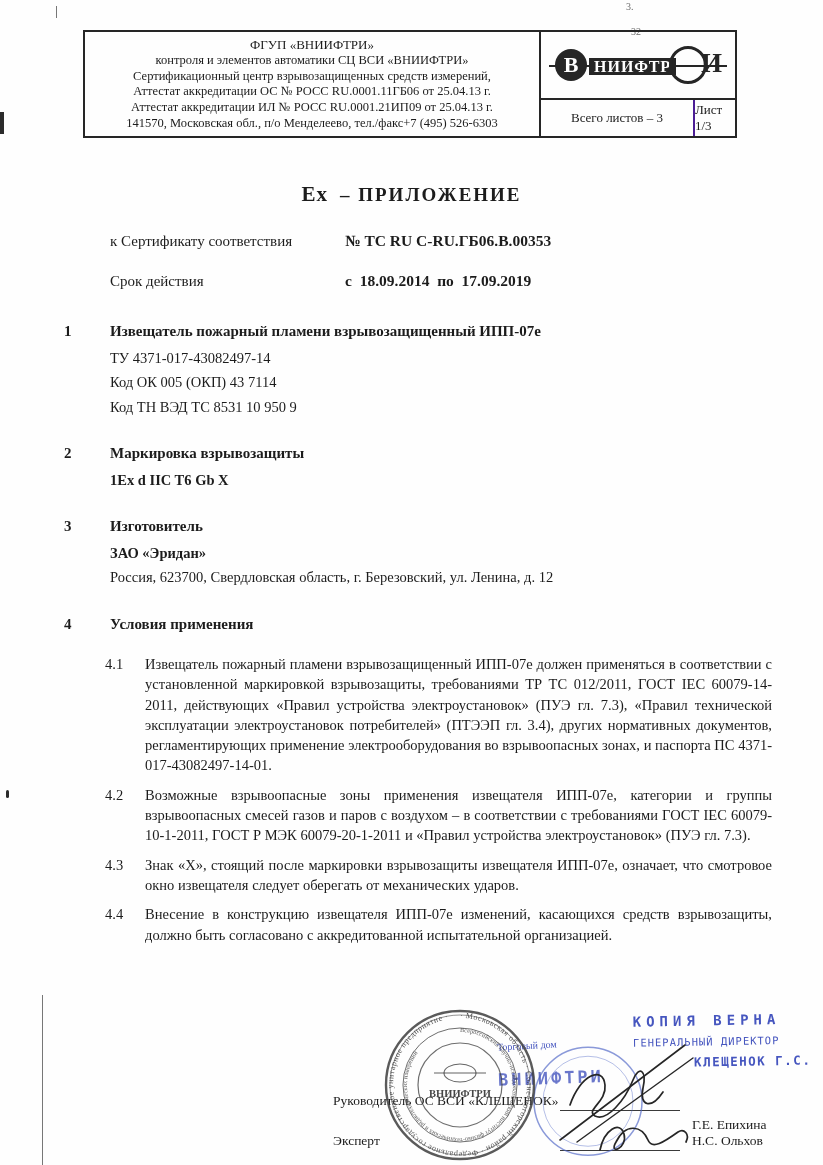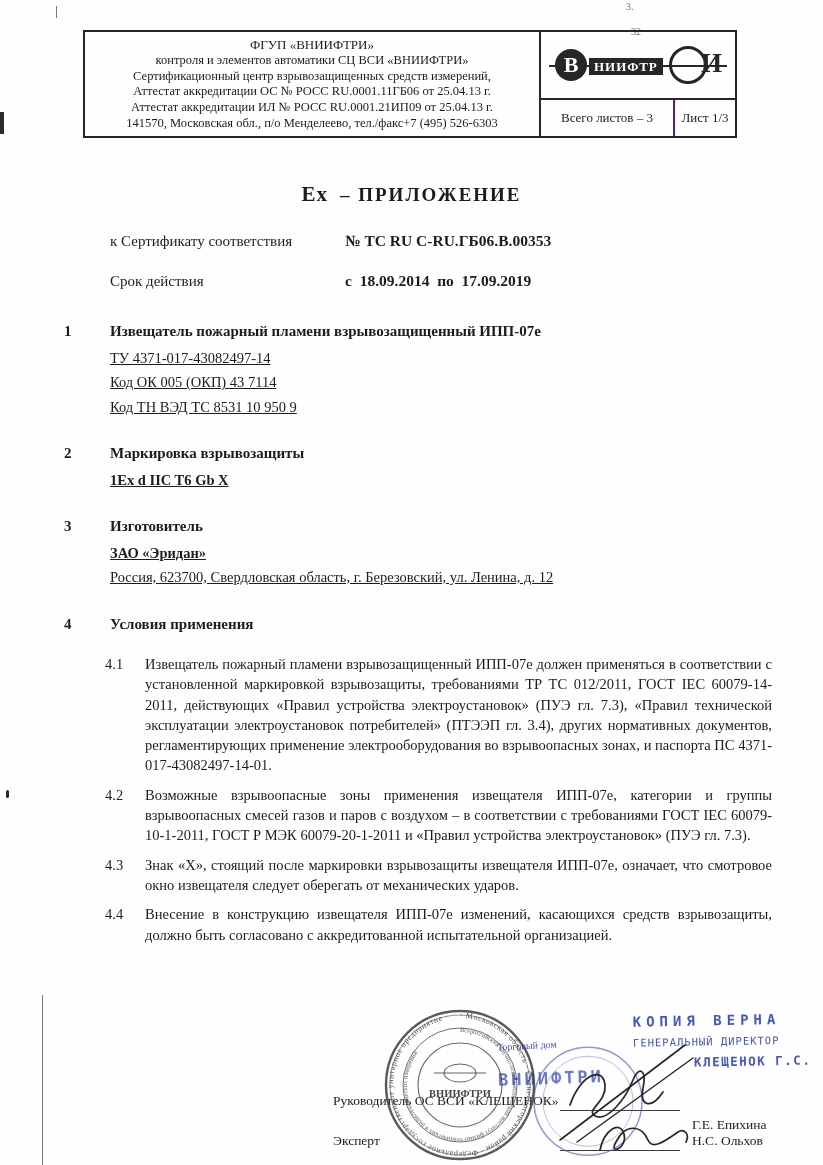--- a/index.html
+++ b/index.html
@@ -23,32 +23,32 @@
   .header-left {
     width:456px; border-right:2px solid #262626;
     padding:5px 6px 4px 6px; text-align:center;
     font-size:12.5px; line-height:15.8px;
   }
   .header-left .org-title { font-size:13px; }
   .header-right { flex:1; display:flex; flex-direction:column; }
   .logo-cell { height:68px; border-bottom:2px solid #262626; position:relative; }
   .sheets-row { flex:1; display:flex; font-size:13px; }
   .sheets-total { flex:1; border-right:2px solid #4c1d95; display:flex; align-items:center; justify-content:center; }
-  .sheet-num { width:60px; display:flex; align-items:center; justify-content:center; }
+  .sheet-num { width:40px; display:flex; align-items:center; justify-content:center; }
 
   
   .logo-line { position:absolute; left:8px; right:8px; top:33px; height:2px; background:#262626; }
   .logo-b {
     position:absolute; left:14px; top:17px; width:32px; height:32px;
     background:#262626; color:#fff; border-radius:50%;
     font-size:22px; font-weight:bold; text-align:center; line-height:31px;
   }
   .logo-mid {
     position:absolute; left:48px; top:26px; height:17px; padding:0 5px;
-    background:#262626; color:#fff; font-size:13px; font-weight:bold;
+    background:#262626; color:#fff; font-size:16px; font-weight:bold;
     letter-spacing:1px; line-height:17px;
   }
   .logo-circle2 {
     position:absolute; left:128px; top:14px; width:38px; height:38px;
     border:3px solid #262626; border-radius:50%;
   }
   .logo-i {
     position:absolute; left:160px; top:16px; font-size:27px; font-weight:bold; color:#262626;
   }
 
@@ -58,21 +58,21 @@
   .doc-title .rest { font-size:19px; letter-spacing:2px; margin-left:8px; }
 
   .cert-label { position:absolute; left:110px; font-size:15px; }
   .cert-value { position:absolute; left:345px; font-size:15.5px; font-weight:bold; white-space:pre; }
 
   
   .content { position:absolute; left:64px; top:322px; width:708px; font-size:14.5px; line-height:19.5px; }
   .section { display:grid; grid-template-columns:46px 1fr; }
   .section + .section { margin-top:27px; }
   .sec-num, .sec-title { font-weight:bold; font-size:15px; }
-  .sec-line { margin-top:5px;text-decoration:underline; }
+  .sec-line { margin-top:5px; }
   .sec-line.first { margin-top:7px; }
   .sec-line.bold { font-weight:bold; }
   .subsection { display:grid; grid-template-columns:40px 1fr; margin-left:41px; margin-top:9px; }
   .subsection .sub-text { text-align:justify; line-height:20.3px; }
   .subsection .sub-num { line-height:20.3px; }
   .sub-list { margin-top:20px; }
 
   
   .blue { color:#4656bf; }
   .blue-small-fragment { position:absolute; left:497px; top:1040px; font-size:10px; transform:rotate(-3deg); z-index:1; }

